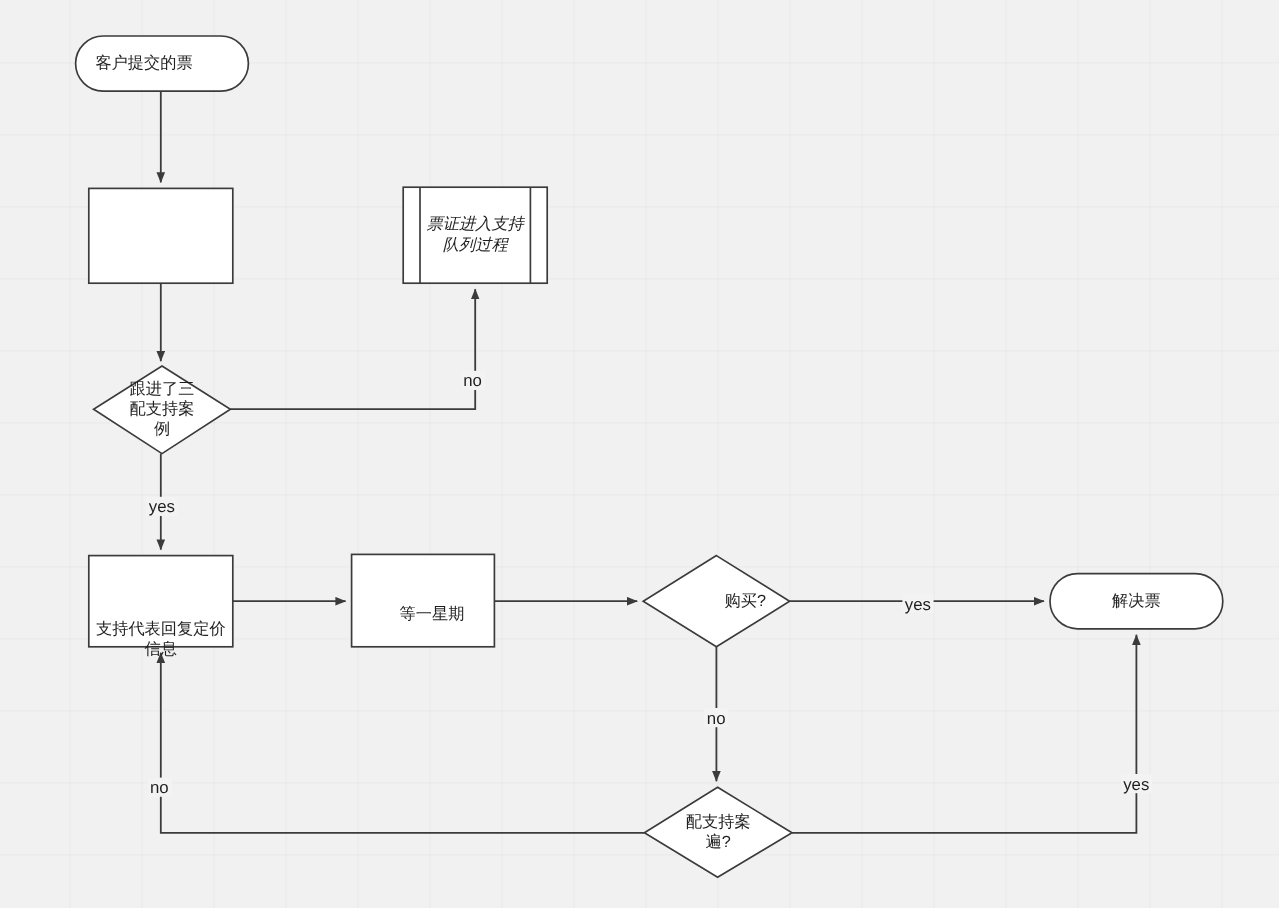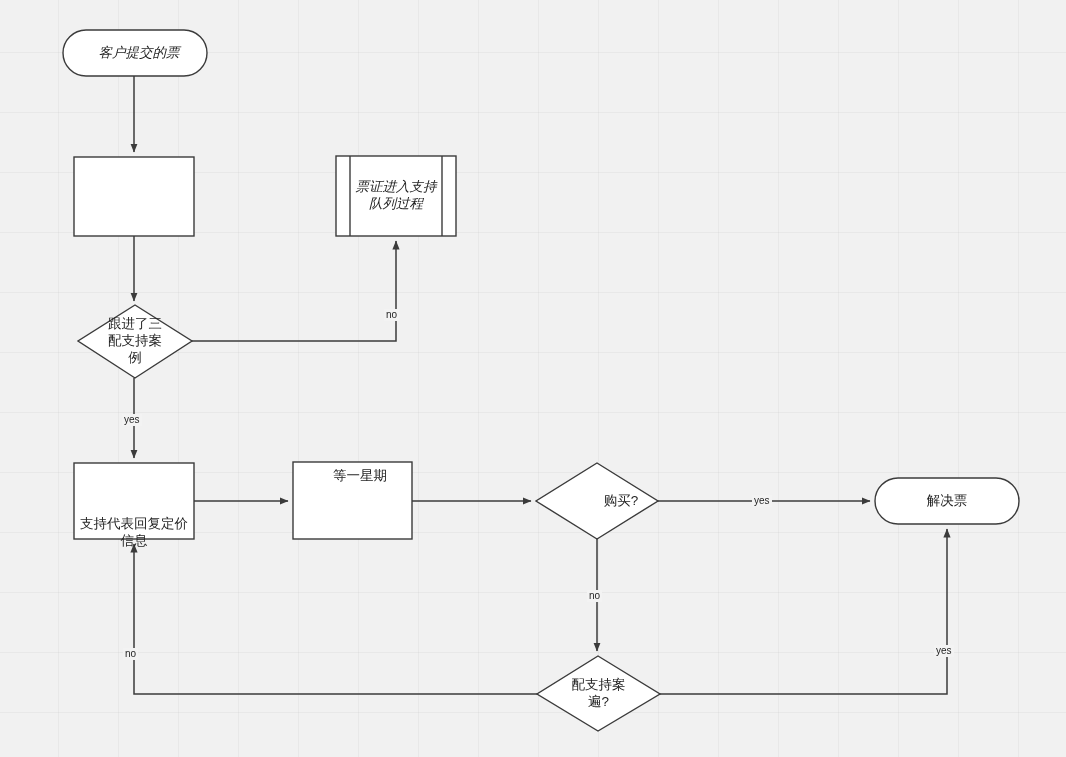--- a/index.html
+++ b/index.html
@@ -35,21 +35,21 @@
     text-align: center;
     color: #1f1f1f;
     font-size: 13.5px;
     line-height: 1.25;
     pointer-events: none;
     white-space: pre-line;
   }
   .edge-label {
     position: absolute;
     color: #1f1f1f;
-    font-size: 10px;
+    font-size: 14px;
     line-height: 1;
     background: #f3f3f3;
     padding: 1px 2px;
     white-space: nowrap;
   }
 </style>
 </head>
 <body>
 
 <div id="canvas">
@@ -94,34 +94,34 @@
       <path d="M134,378 L134,458" marker-end="url(#arrow)"></path>
       <path d="M194,501 L288,501" marker-end="url(#arrow)"></path>
       <path d="M412,501 L531,501" marker-end="url(#arrow)"></path>
       <path d="M658,501 L870,501" marker-end="url(#arrow)"></path>
       <path d="M597,539 L597,651" marker-end="url(#arrow)"></path>
       <path d="M660,694 L947,694 L947,529" marker-end="url(#arrow)"></path>
       <path d="M537,694 L134,694 L134,544" marker-end="url(#arrow)"></path>
     </g>
   </svg>
 
-  <div class="node-label" style="left:67px; top:30px; width:144px; height:46px;font-style:italic;">客户提交的票</div>
+  <div class="node-label" style="left:48px; top:30px; width:144px; height:46px;">客户提交的票</div>
 
 
   <div class="node-label" style="left:350px; top:156px; width:92px; height:80px;font-style:italic;">票证进入支持
 队列过程</div>
 
   <div class="node-label" style="left:78px; top:305px; width:114px; height:73px;">跟进了三
 配支持案
 例</div>
 
   <div class="node-label" style="left:74px; top:463px; width:120px; height:76px;margin-top:32px;">支持代表回复定价
 信息</div>
 
-  <div class="node-label" style="left:293px; top:438px; width:134px; height:77px;">等一星期</div>
+  <div class="node-label" style="left:293px; top:474px; width:134px; height:77px;">等一星期</div>
 
   <div class="node-label" style="left:560px; top:463px; width:122px; height:76px;">购买?</div>
 
   <div class="node-label" style="left:875px; top:478px; width:144px; height:46px;text-align:center;">解决票</div>
 
   <div class="node-label" style="left:537px; top:656px; width:123px; height:75px;">配支持案
 遍?</div>
 
   <div class="edge-label" style="left:384px; top:309px;">no</div>
 

